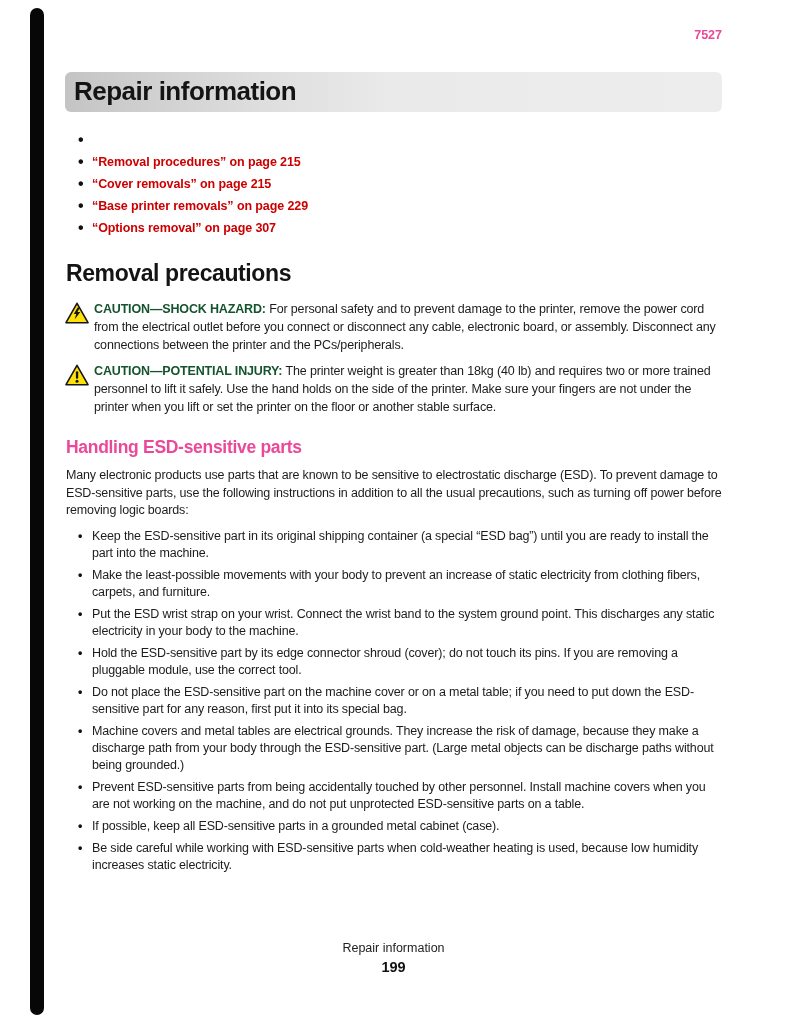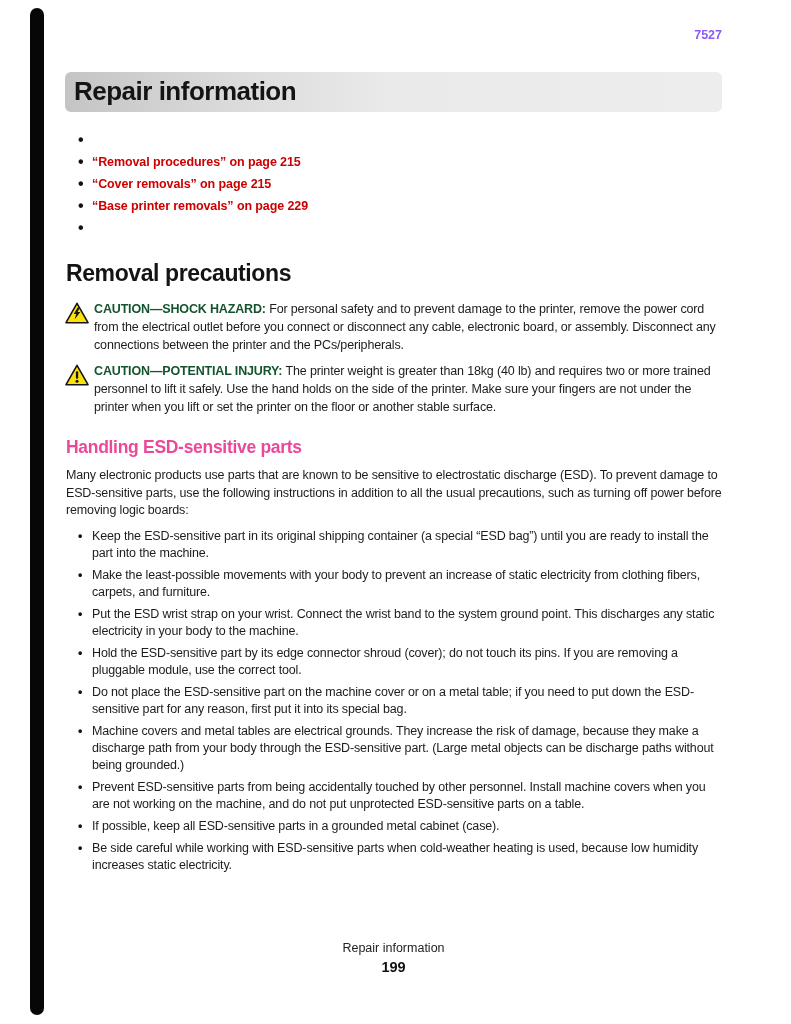--- a/index.html
+++ b/index.html
@@ -13,21 +13,21 @@
   }
   
   .scan-bar {
     position:absolute; left:30px; top:8px;
     width:14px; height:1007px;
     background:#070707;
     border-radius:7px;
   }
   .doc-id {
     position:absolute; top:28px; right:69px;
-    font-size:12.5px; font-weight:bold; color:#8b5cf6;
+    font-size:12.5px; font-weight:bold; color:#ec4899;
   }
   .content { position:absolute; left:65px; top:72px; width:657px; }
 
   .banner {
     height:40px; border-radius:6px;
     background:linear-gradient(90deg,#c4c4c4 0%,#cfcfcf 12%,#dedede 30%,#eaeaea 50%,#ededed 100%);
     display:flex; align-items:center;
   }
   .banner h1 {
     margin:0; padding:0 0 2px 9px;
@@ -93,20 +93,21 @@
       <li>
         <span class="bullet">•</span>
         <span class="toc-link">“Cover removals” on page 215</span>
       </li>
       <li>
         <span class="bullet">•</span>
         <span class="toc-link">“Base printer removals” on page 229</span>
       </li>
       <li>
         <span class="bullet">•</span>
+        <span class="toc-link">“Options removal” on page 307</span>
       </li>
     </ul>
 
     <h2 class="section">Removal precautions</h2>
 
     <div class="caution">
       <span class="icon">
         <svg width="24" height="22" viewBox="0 0 24 22">
           <path d="M12 1.3 L23 20.7 L1 20.7 Z" fill="#ffe10a" stroke="#161616" stroke-width="1.6" stroke-linejoin="round"></path>
           <polygon points="12.6,5.5 8.8,12.0 11.2,12.0 9.6,17.6 15.3,9.9 12.6,9.9 14.7,5.5" fill="#161616"></polygon>

